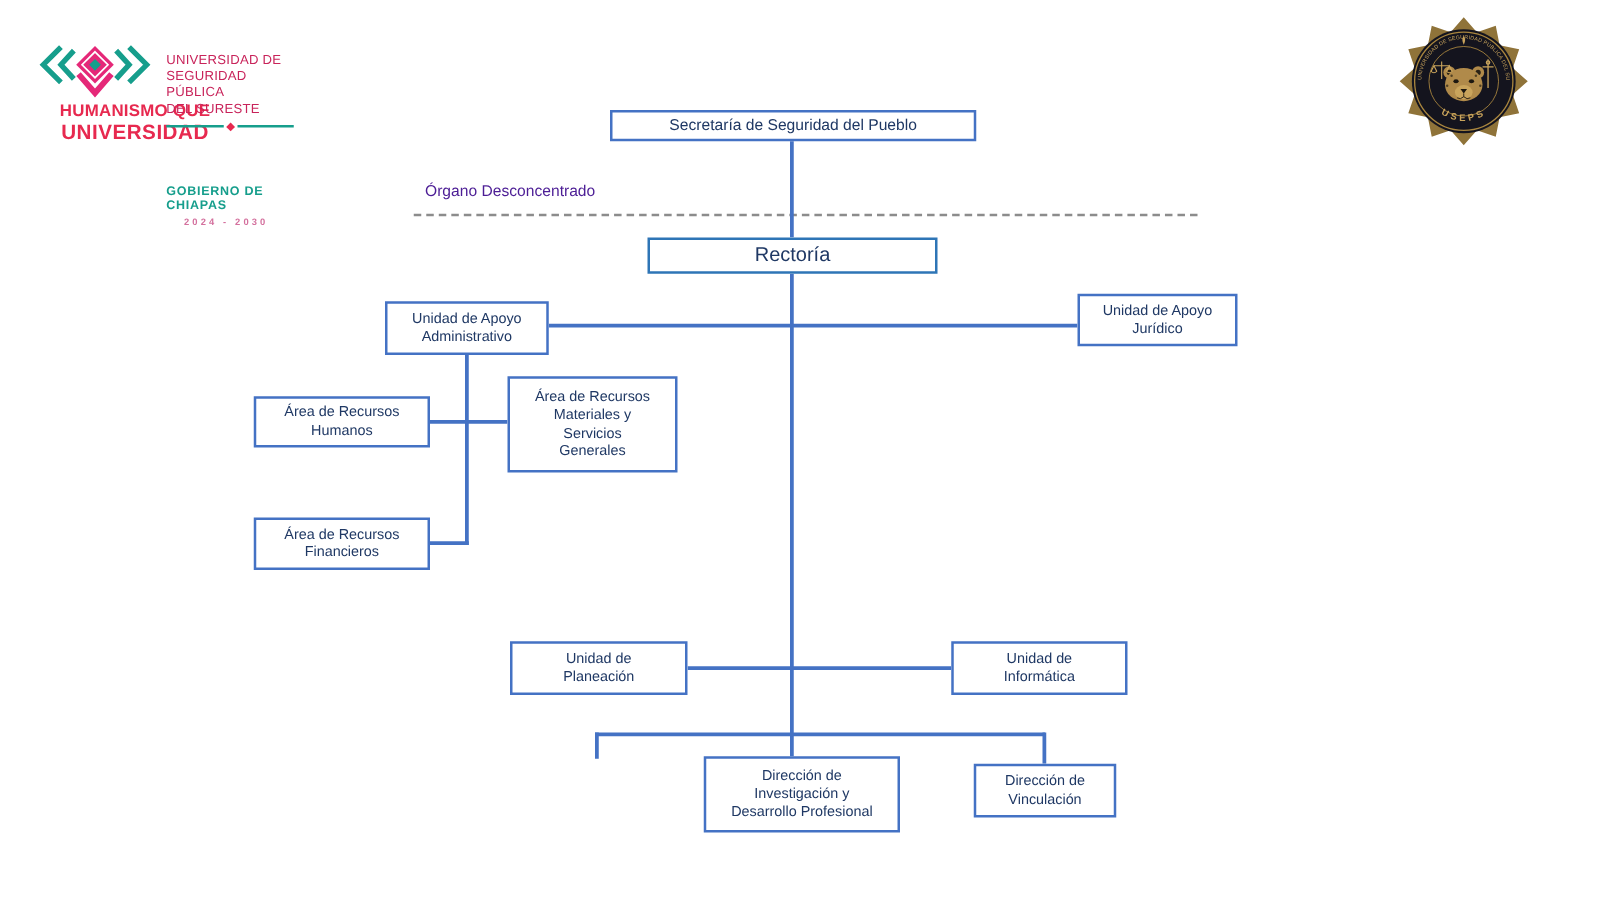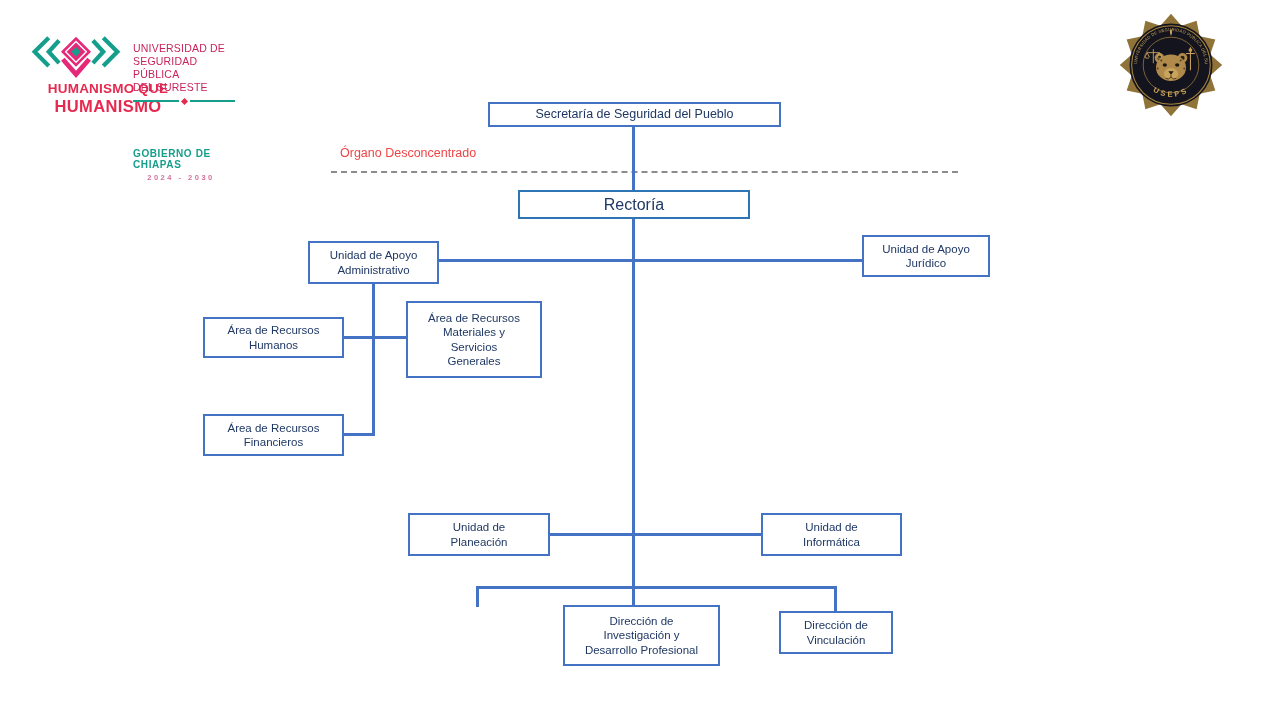--- a/index.html
+++ b/index.html
@@ -11,21 +11,21 @@
   .node{
     position:absolute;box-sizing:border-box;
     border:2px solid var(--box-border);
     background:#fff;color:var(--box-text);
     display:flex;align-items:center;justify-content:center;
     text-align:center;white-space:pre-line;line-height:1.22;
   }
   .node.rectoria{border-color:var(--rectoria-border);}
   .hline,.vline{position:absolute;background:var(--connector);}
   .dashed-line{position:absolute;border-top:2px dashed var(--dashed);height:0;}
-  .annotation{position:absolute;color:#ef4444;font-size:12.5px;}
+  .annotation{position:absolute;color:#4c1d95;font-size:12.5px;}
   
   .logo-mark{position:absolute;left:28px;top:33px;width:96px;height:47px;}
   .tagline{
     position:absolute;left:16px;top:82px;width:122px;text-align:center;
     color:var(--magenta);font-weight:bold;line-height:1;margin-left:31px;
   }
   .tagline .l1{font-size:13.5px;letter-spacing:0.2px;display:block;}
   .tagline .l2{font-size:16.5px;letter-spacing:0.4px;display:block;margin-top:2px;}
   .uni-block{position:absolute;left:133px;top:42px;width:108px;}
   .uni-name{
@@ -55,21 +55,21 @@
     <path d="M36,28 L50,44 L64,28" stroke="#E52878" stroke-width="5" fill="none"></path>
     <g>
       <polygon points="50,4 66,20 50,36 34,20" fill="#E52878"></polygon>
       <polygon points="50,9 61,20 50,31 39,20" fill="none" stroke="#ffffff" stroke-width="1.5"></polygon>
       <polygon points="50,15 55,20 50,25 45,20" fill="#169E8C"></polygon>
     </g>
   </svg>
 
   <div class="tagline">
     <span class="l1">HUMANISMO QUE</span>
-    <span class="l2">HUMANISMO</span>
+    <span class="l2">UNIVERSIDAD</span>
   </div>
 
   <div class="uni-block">
     <div class="uni-name">UNIVERSIDAD DE
 SEGURIDAD PÚBLICA
 DEL SURESTE</div>
     <div class="divider">
       <span class="dline"></span>
       <span class="ddiamond"></span>
       <span class="dline"></span>
@@ -130,21 +130,21 @@
   <div class="vline" style="left:632px;top:219px;width:3px;height:387px;"></div>
   <div class="hline" style="left:439px;top:259px;width:423px;height:2.5px;"></div>
   <div class="vline" style="left:372px;top:284px;width:2.5px;height:152px;"></div>
   <div class="hline" style="left:344px;top:336px;width:62px;height:2.5px;"></div>
   <div class="hline" style="left:344px;top:433px;width:31px;height:2.5px;"></div>
   <div class="hline" style="left:550px;top:533px;width:211px;height:2.5px;"></div>
   <div class="hline" style="left:476px;top:586px;width:360px;height:2.5px;"></div>
   <div class="vline" style="left:476px;top:586px;width:2.5px;height:21px;"></div>
   <div class="vline" style="left:834px;top:586px;width:2.5px;height:25px;"></div>
 
-  <div class="node" style="left:488px;top:102px;width:293px;height:25px;font-size:12.5px;">Secretaría de Seguridad del Pueblo</div>
+  <div class="node" style="left:488px;top:88px;width:293px;height:25px;font-size:12.5px;">Secretaría de Seguridad del Pueblo</div>
 
   <div class="node rectoria" style="left:518px;top:190px;width:232px;height:29px;font-size:16px;">Rectoría</div>
 
   <div class="node" style="left:308px;top:241px;width:131px;height:43px;font-size:11.5px;">Unidad de Apoyo
 Administrativo</div>
 
   <div class="node" style="left:862px;top:235px;width:128px;height:42px;font-size:11.5px;">Unidad de Apoyo
 Jurídico</div>
 
   <div class="node" style="left:203px;top:317px;width:141px;height:41px;font-size:11.5px;">Área de Recursos

